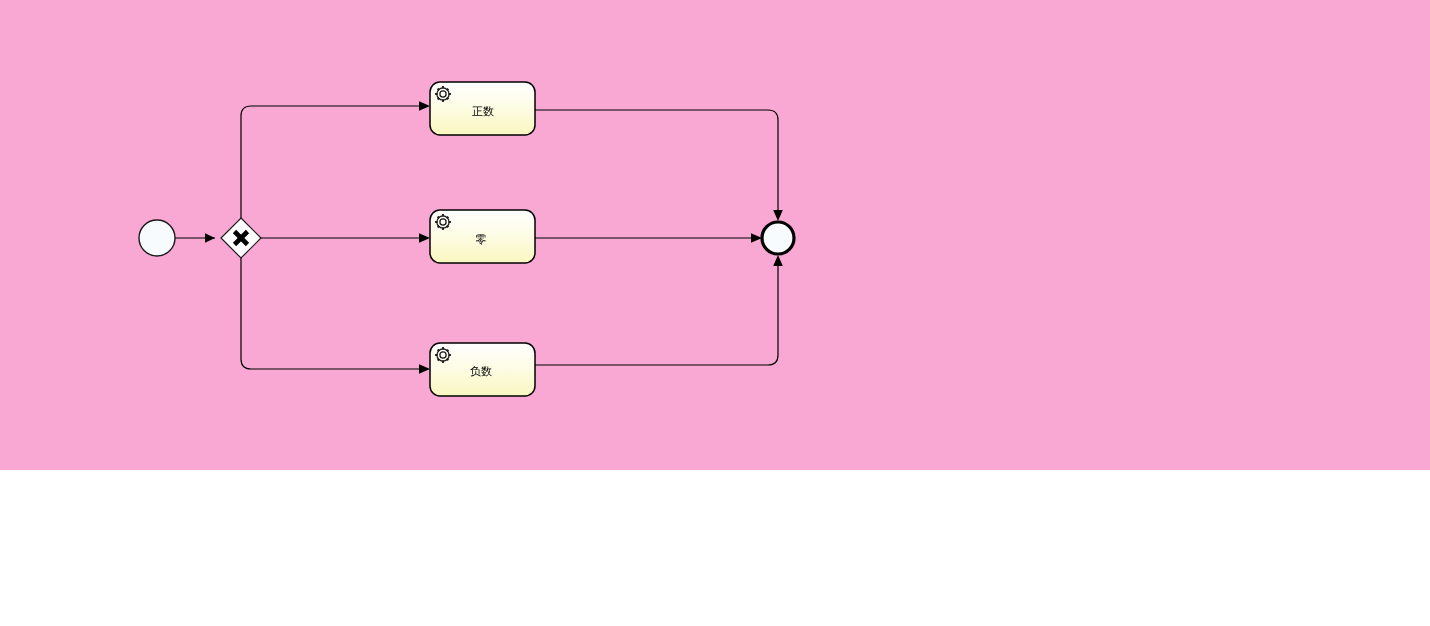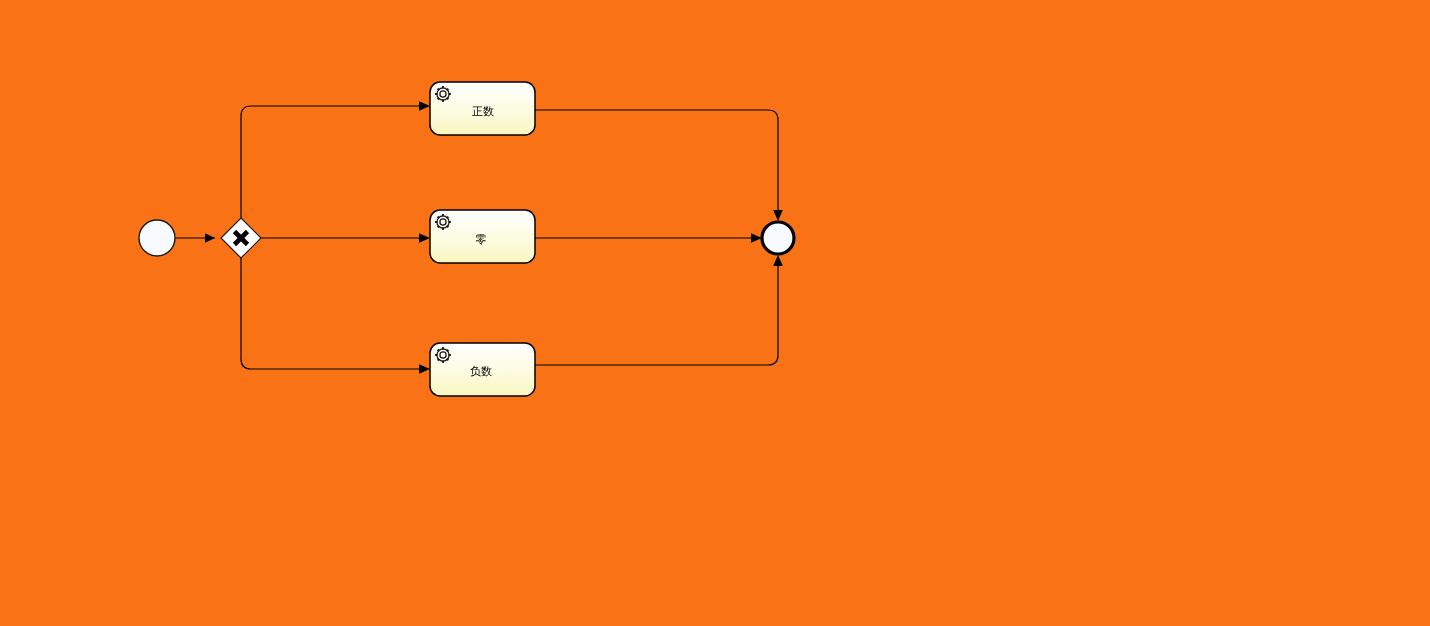--- a/index.html
+++ b/index.html
@@ -6,22 +6,22 @@
     margin: 0;
     padding: 0;
     background: #ffffff;
   }
   body {
     font-family: "Liberation Sans", "DejaVu Sans", sans-serif;
   }
   #canvas {
     position: relative;
     width: 1430px;
-    height: 626px;
-    background: #f97316;
+    height: 470px;
+    background: #f9a8d4;
     overflow: hidden;
     text-align: center;
   }
   #bpmn-svg {
     position: absolute;
     left: 0;
     top: 0;
     width: 1430px;
     height: 626px;
     display: block;

